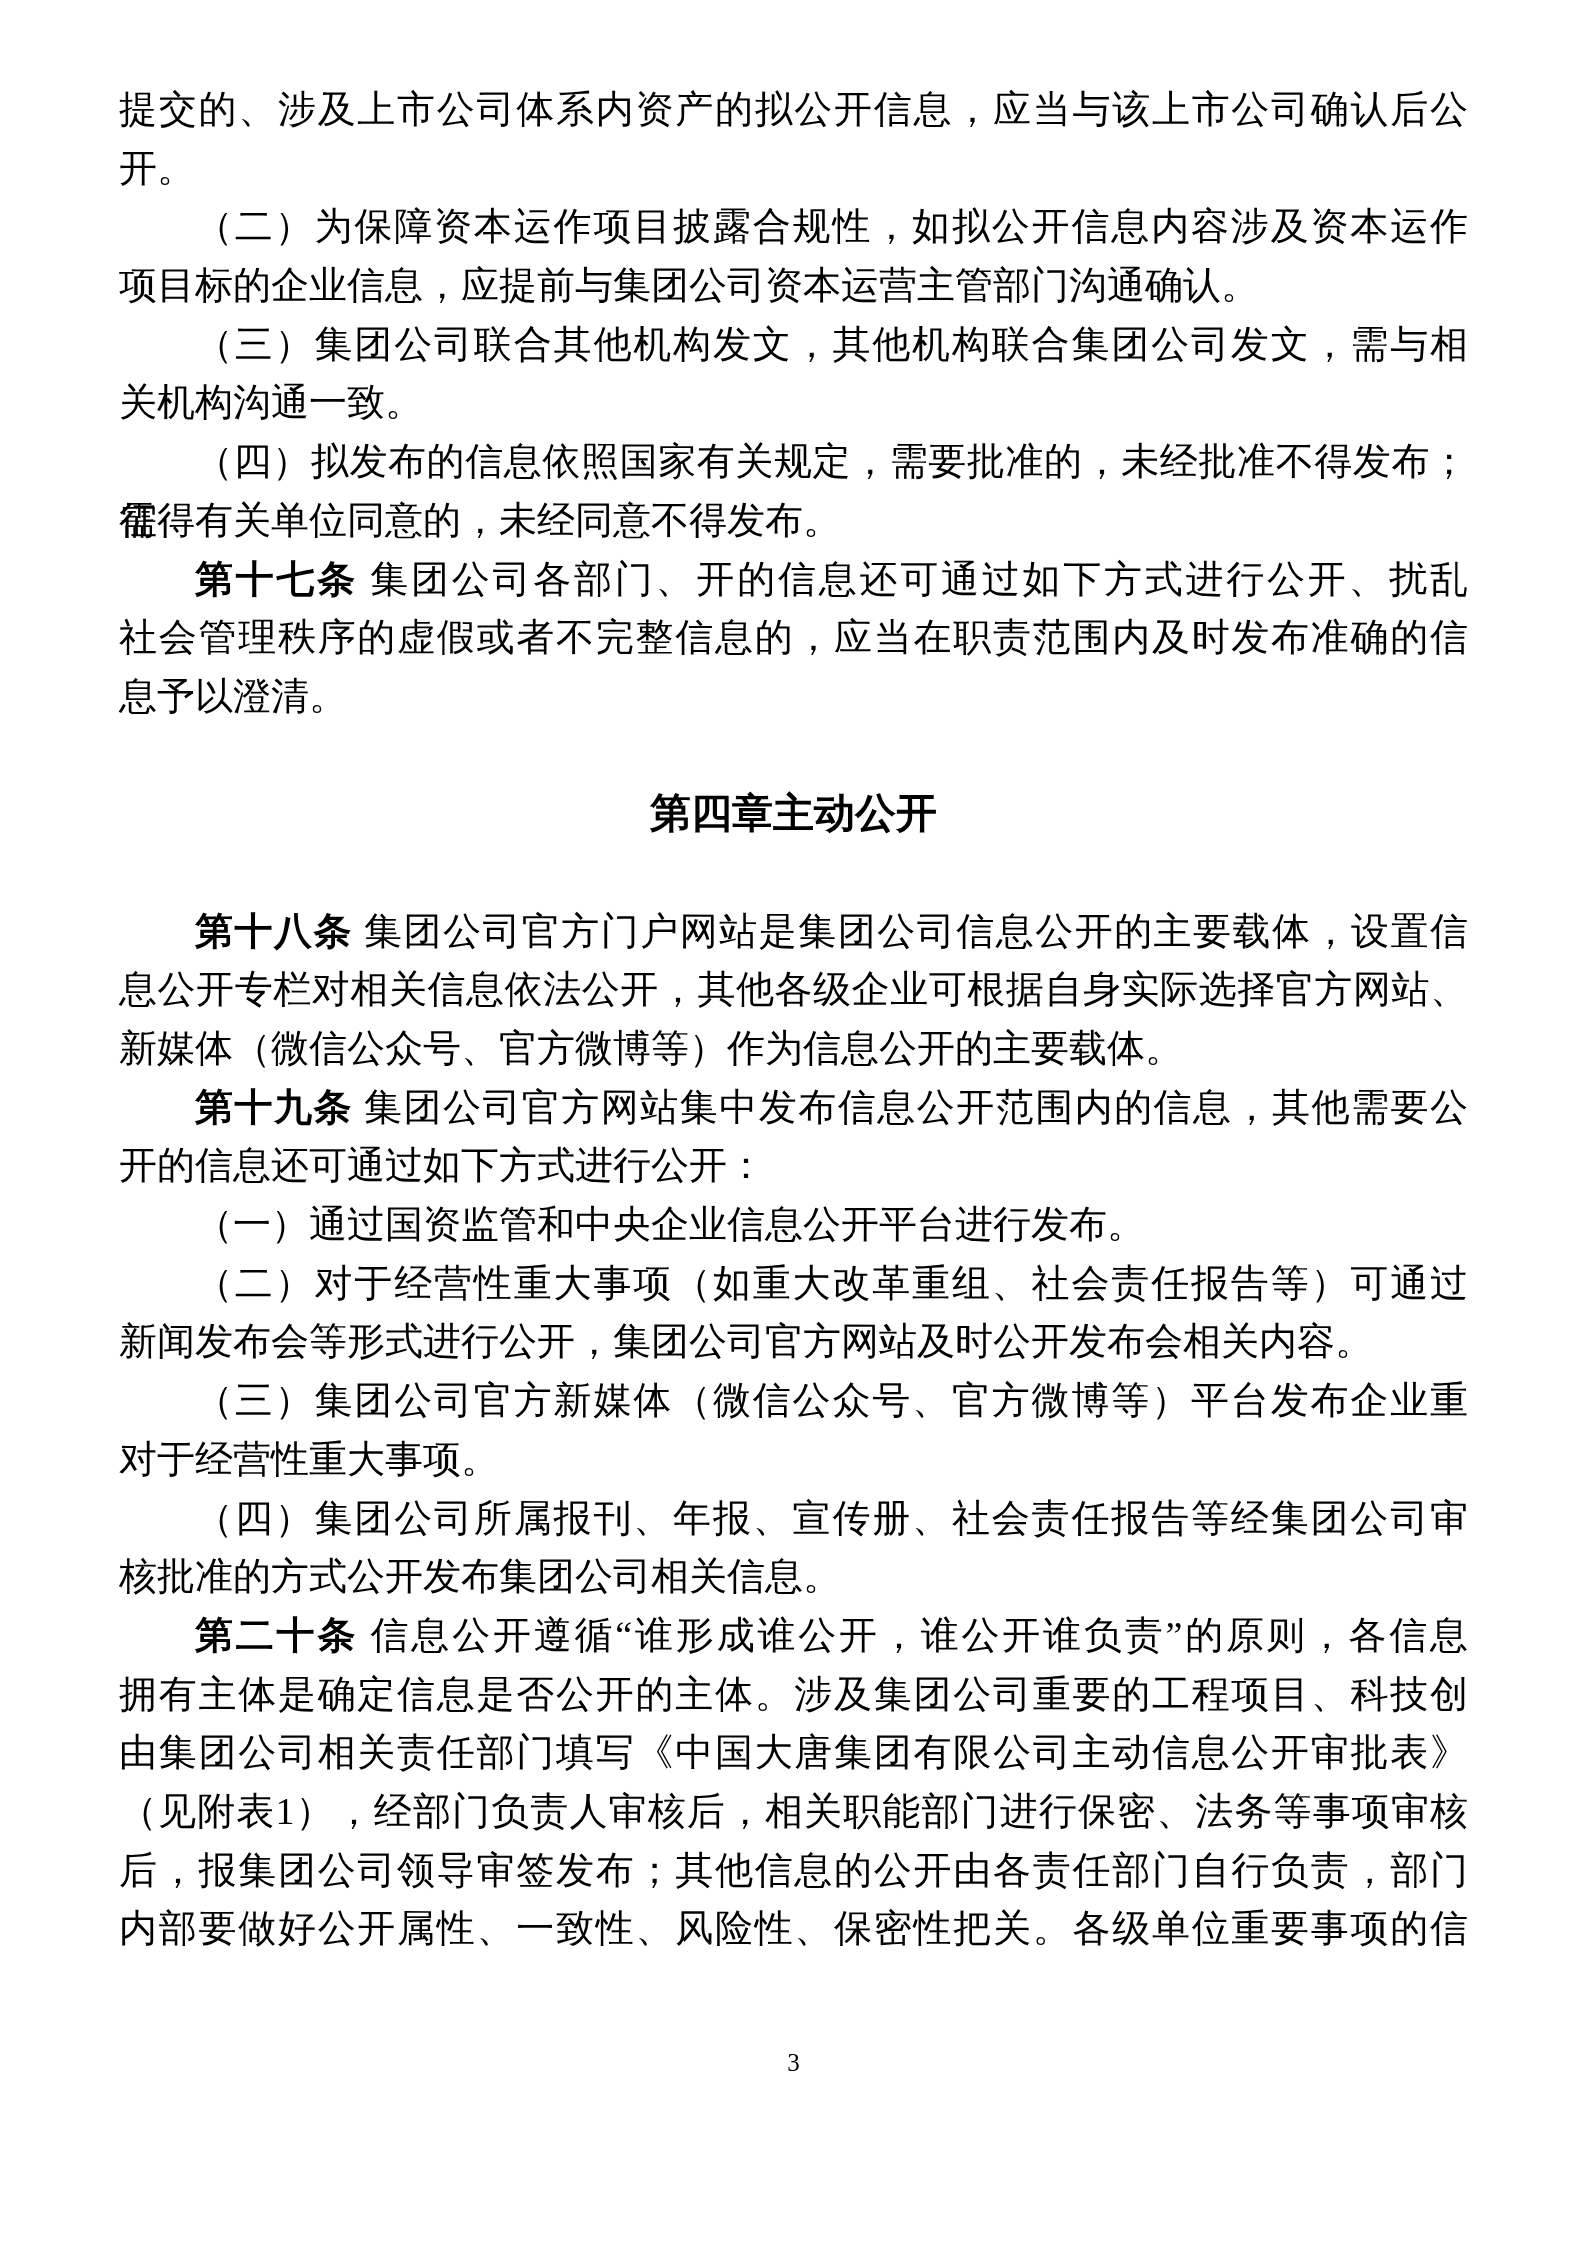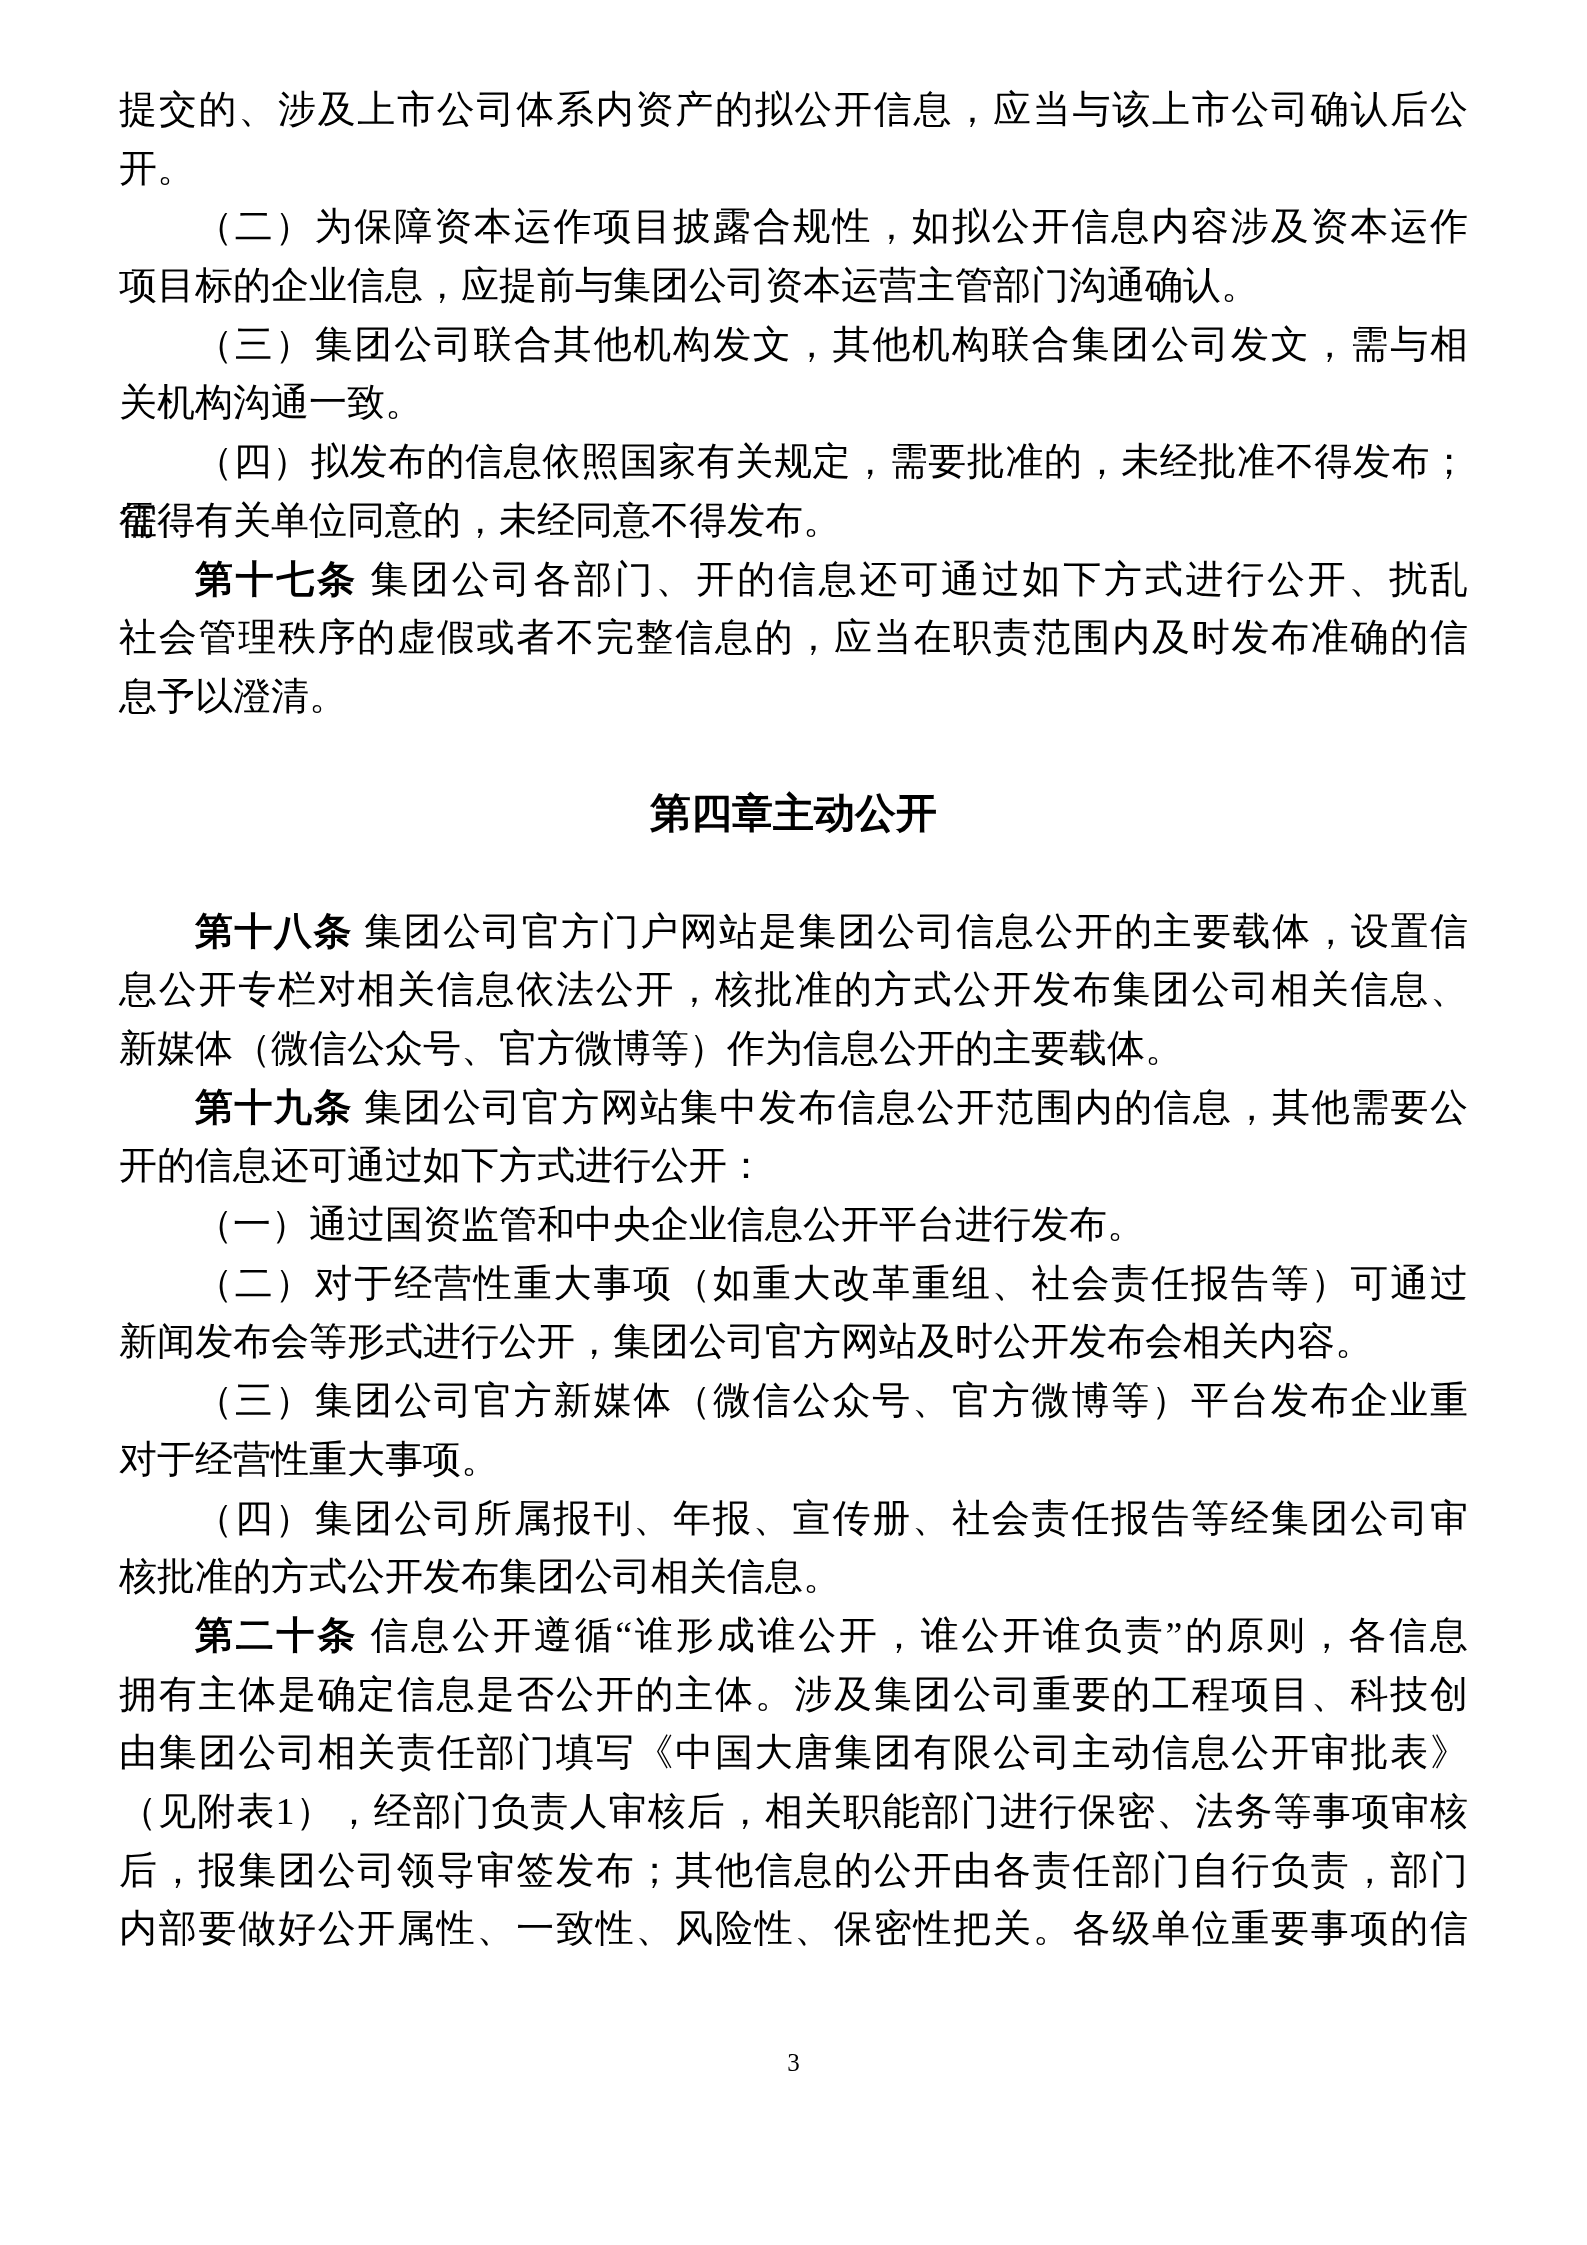--- a/index.html
+++ b/index.html
@@ -65,21 +65,21 @@
       <div class="line body"><span>项目标的企业信息，应提前与集团公司资本运营主管部门沟通确认。</span></div>
       <div class="line body indent just"><span>（三）集团公司联合其他机构发文，其他机构联合集团公司发文，需与相</span></div>
       <div class="line body"><span>关机构沟通一致。</span></div>
       <div class="line body indent just"><span>（四）拟发布的信息依照国家有关规定，需要批准的，未经批准不得发布；需</span></div>
       <div class="line body"><span>征得有关单位同意的，未经同意不得发布。</span></div>
       <div class="line body indent just"><span class="bold">第十七条</span><span> 集团公司各部门、开的信息还可通过如下方式进行公开、扰乱</span></div>
       <div class="line body just"><span>社会管理秩序的虚假或者不完整信息的，应当在职责范围内及时发布准确的信</span></div>
       <div class="line body"><span>息予以澄清。</span></div>
       <div class="line heading"><span class="bold">第四章主动公开</span></div>
       <div class="line body indent just"><span class="bold">第十八条</span><span> 集团公司官方门户网站是集团公司信息公开的主要载体，设置信</span></div>
-      <div class="line body just"><span>息公开专栏对相关信息依法公开，核批准的方式公开发布集团公司相关信息、</span></div>
+      <div class="line body just"><span>息公开专栏对相关信息依法公开，其他各级企业可根据自身实际选择官方网站、</span></div>
       <div class="line body"><span>新媒体（微信公众号、官方微博等）作为信息公开的主要载体。</span></div>
       <div class="line body indent just"><span class="bold">第十九条</span><span> 集团公司官方网站集中发布信息公开范围内的信息，其他需要公</span></div>
       <div class="line body"><span>开的信息还可通过如下方式进行公开：</span></div>
       <div class="line body indent"><span>（一）通过国资监管和中央企业信息公开平台进行发布。</span></div>
       <div class="line body indent just"><span>（二）对于经营性重大事项（如重大改革重组、社会责任报告等）可通过</span></div>
       <div class="line body"><span>新闻发布会等形式进行公开，集团公司官方网站及时公开发布会相关内容。</span></div>
       <div class="line body indent just"><span>（三）集团公司官方新媒体（微信公众号、官方微博等）平台发布企业重</span></div>
       <div class="line body"><span>对于经营性重大事项。</span></div>
       <div class="line body indent just"><span>（四）集团公司所属报刊、年报、宣传册、社会责任报告等经集团公司审</span></div>
       <div class="line body"><span>核批准的方式公开发布集团公司相关信息。</span></div>

